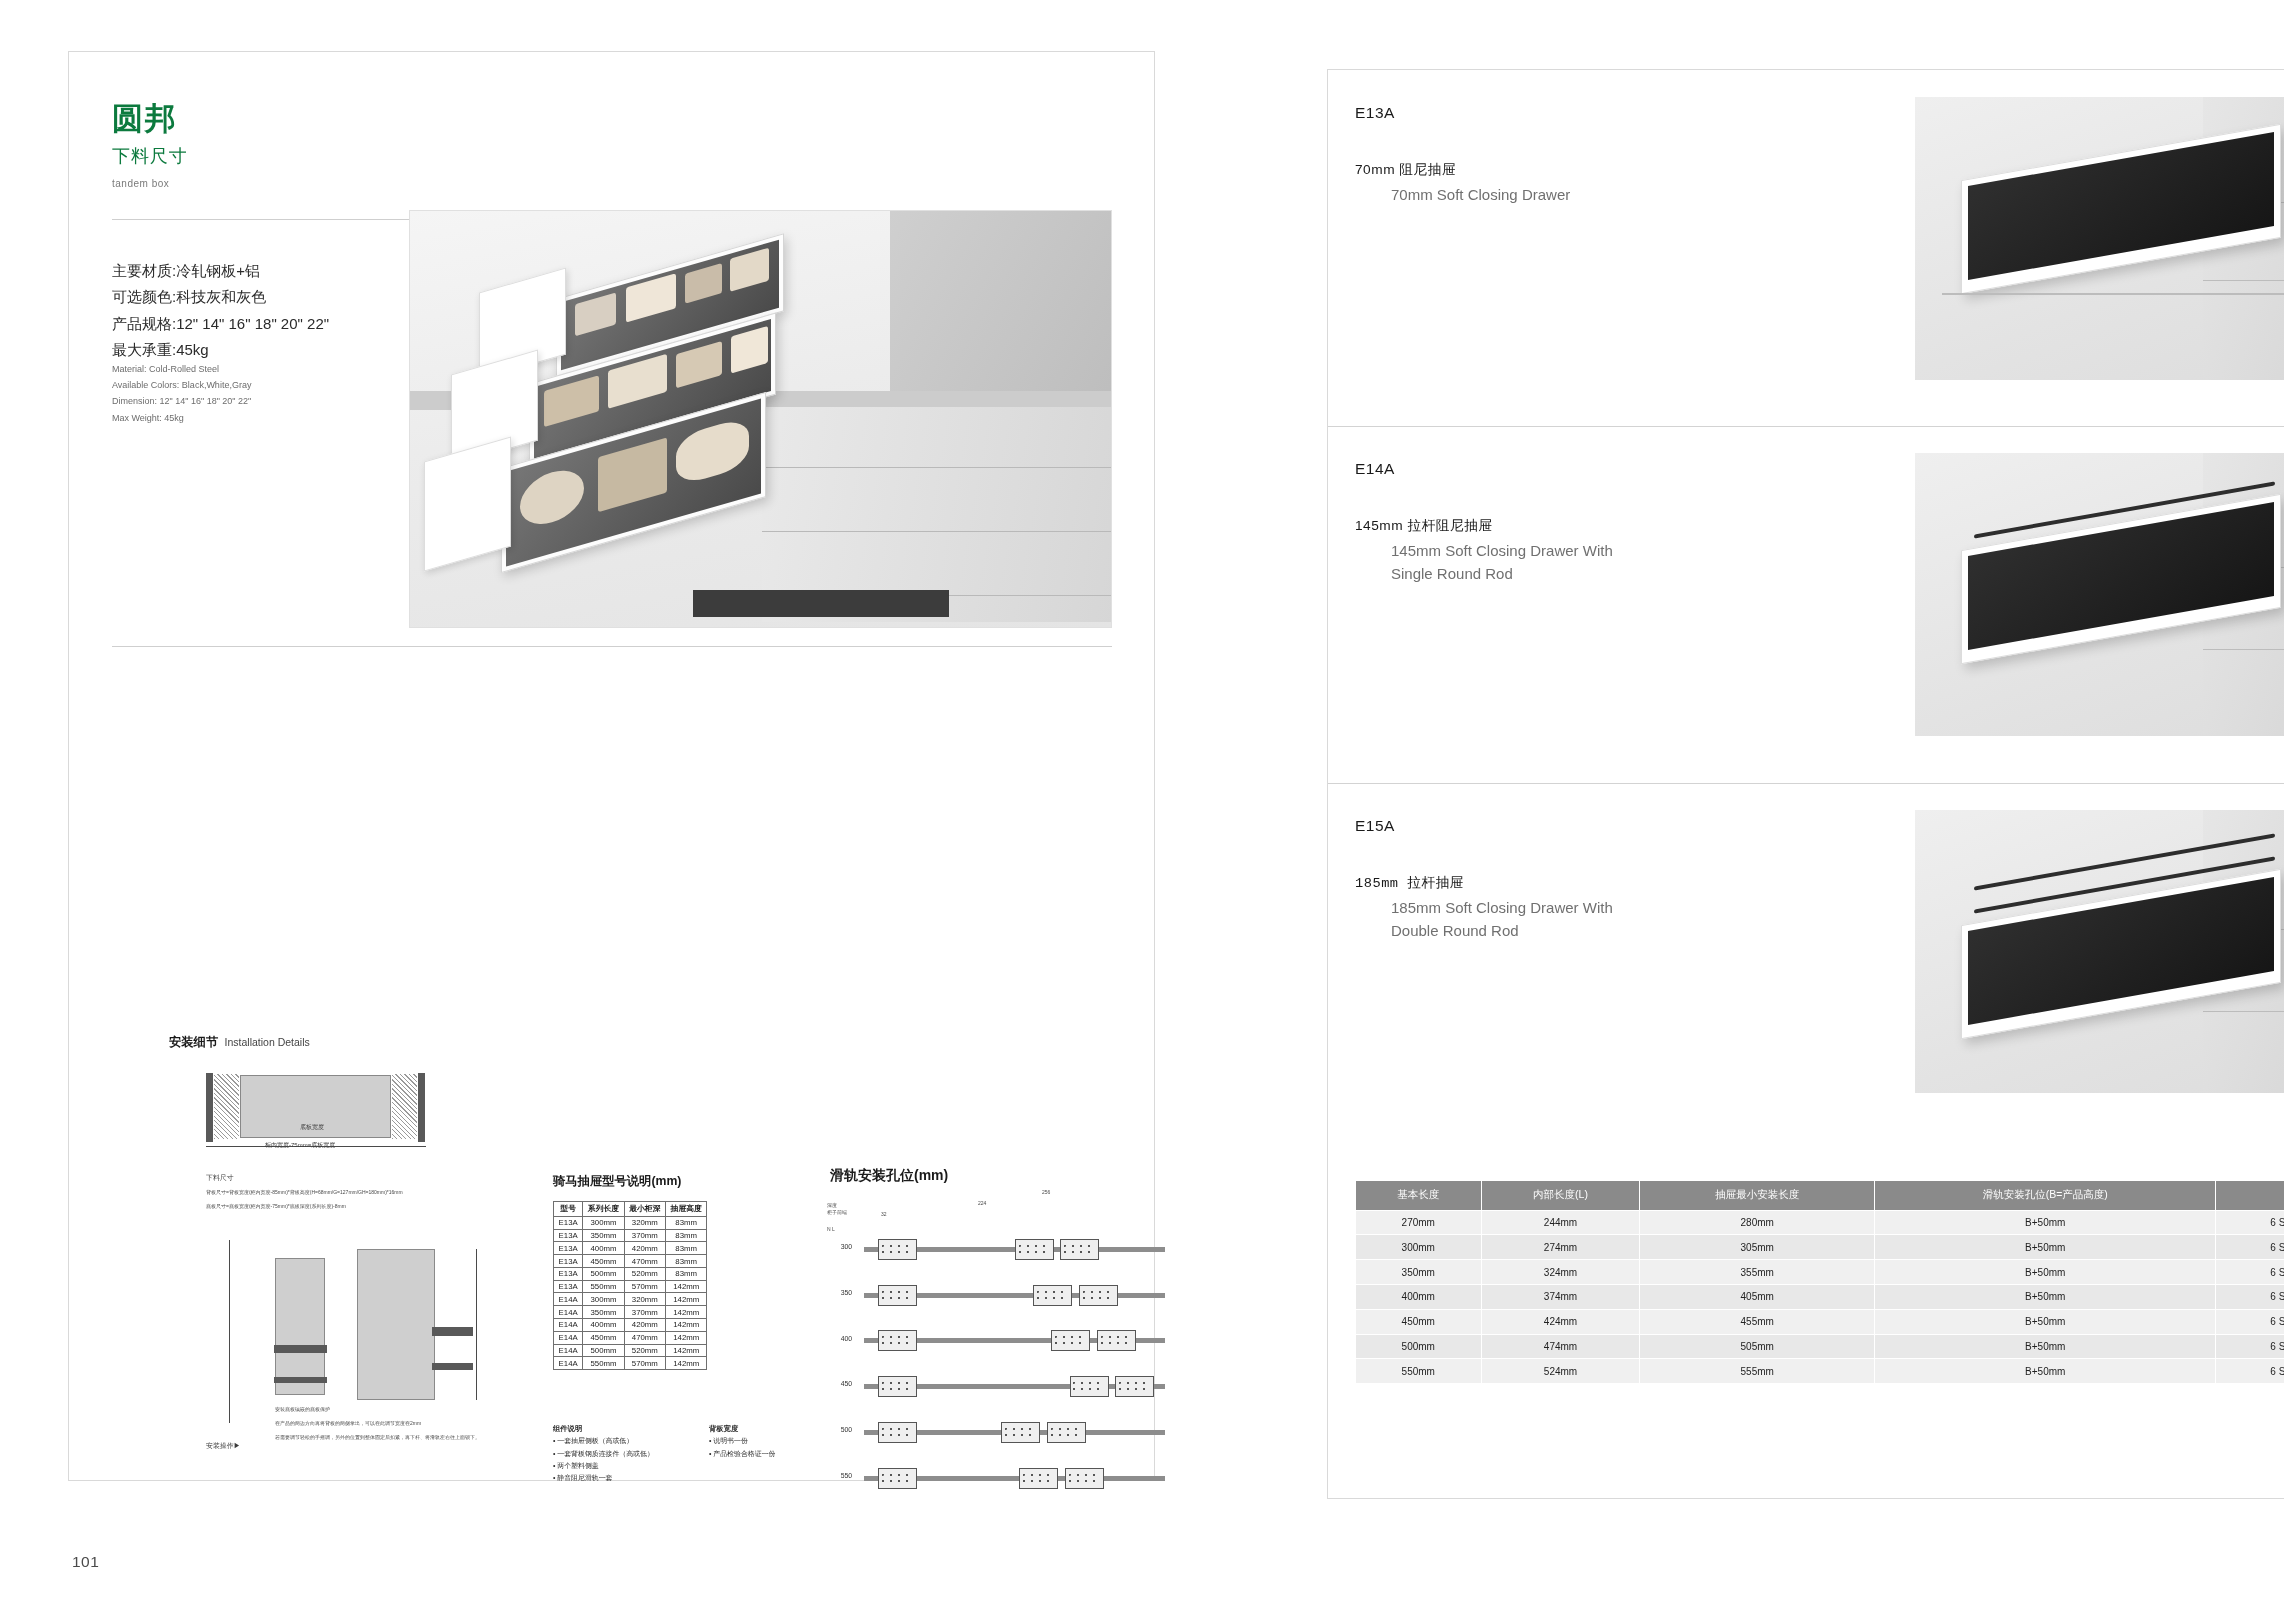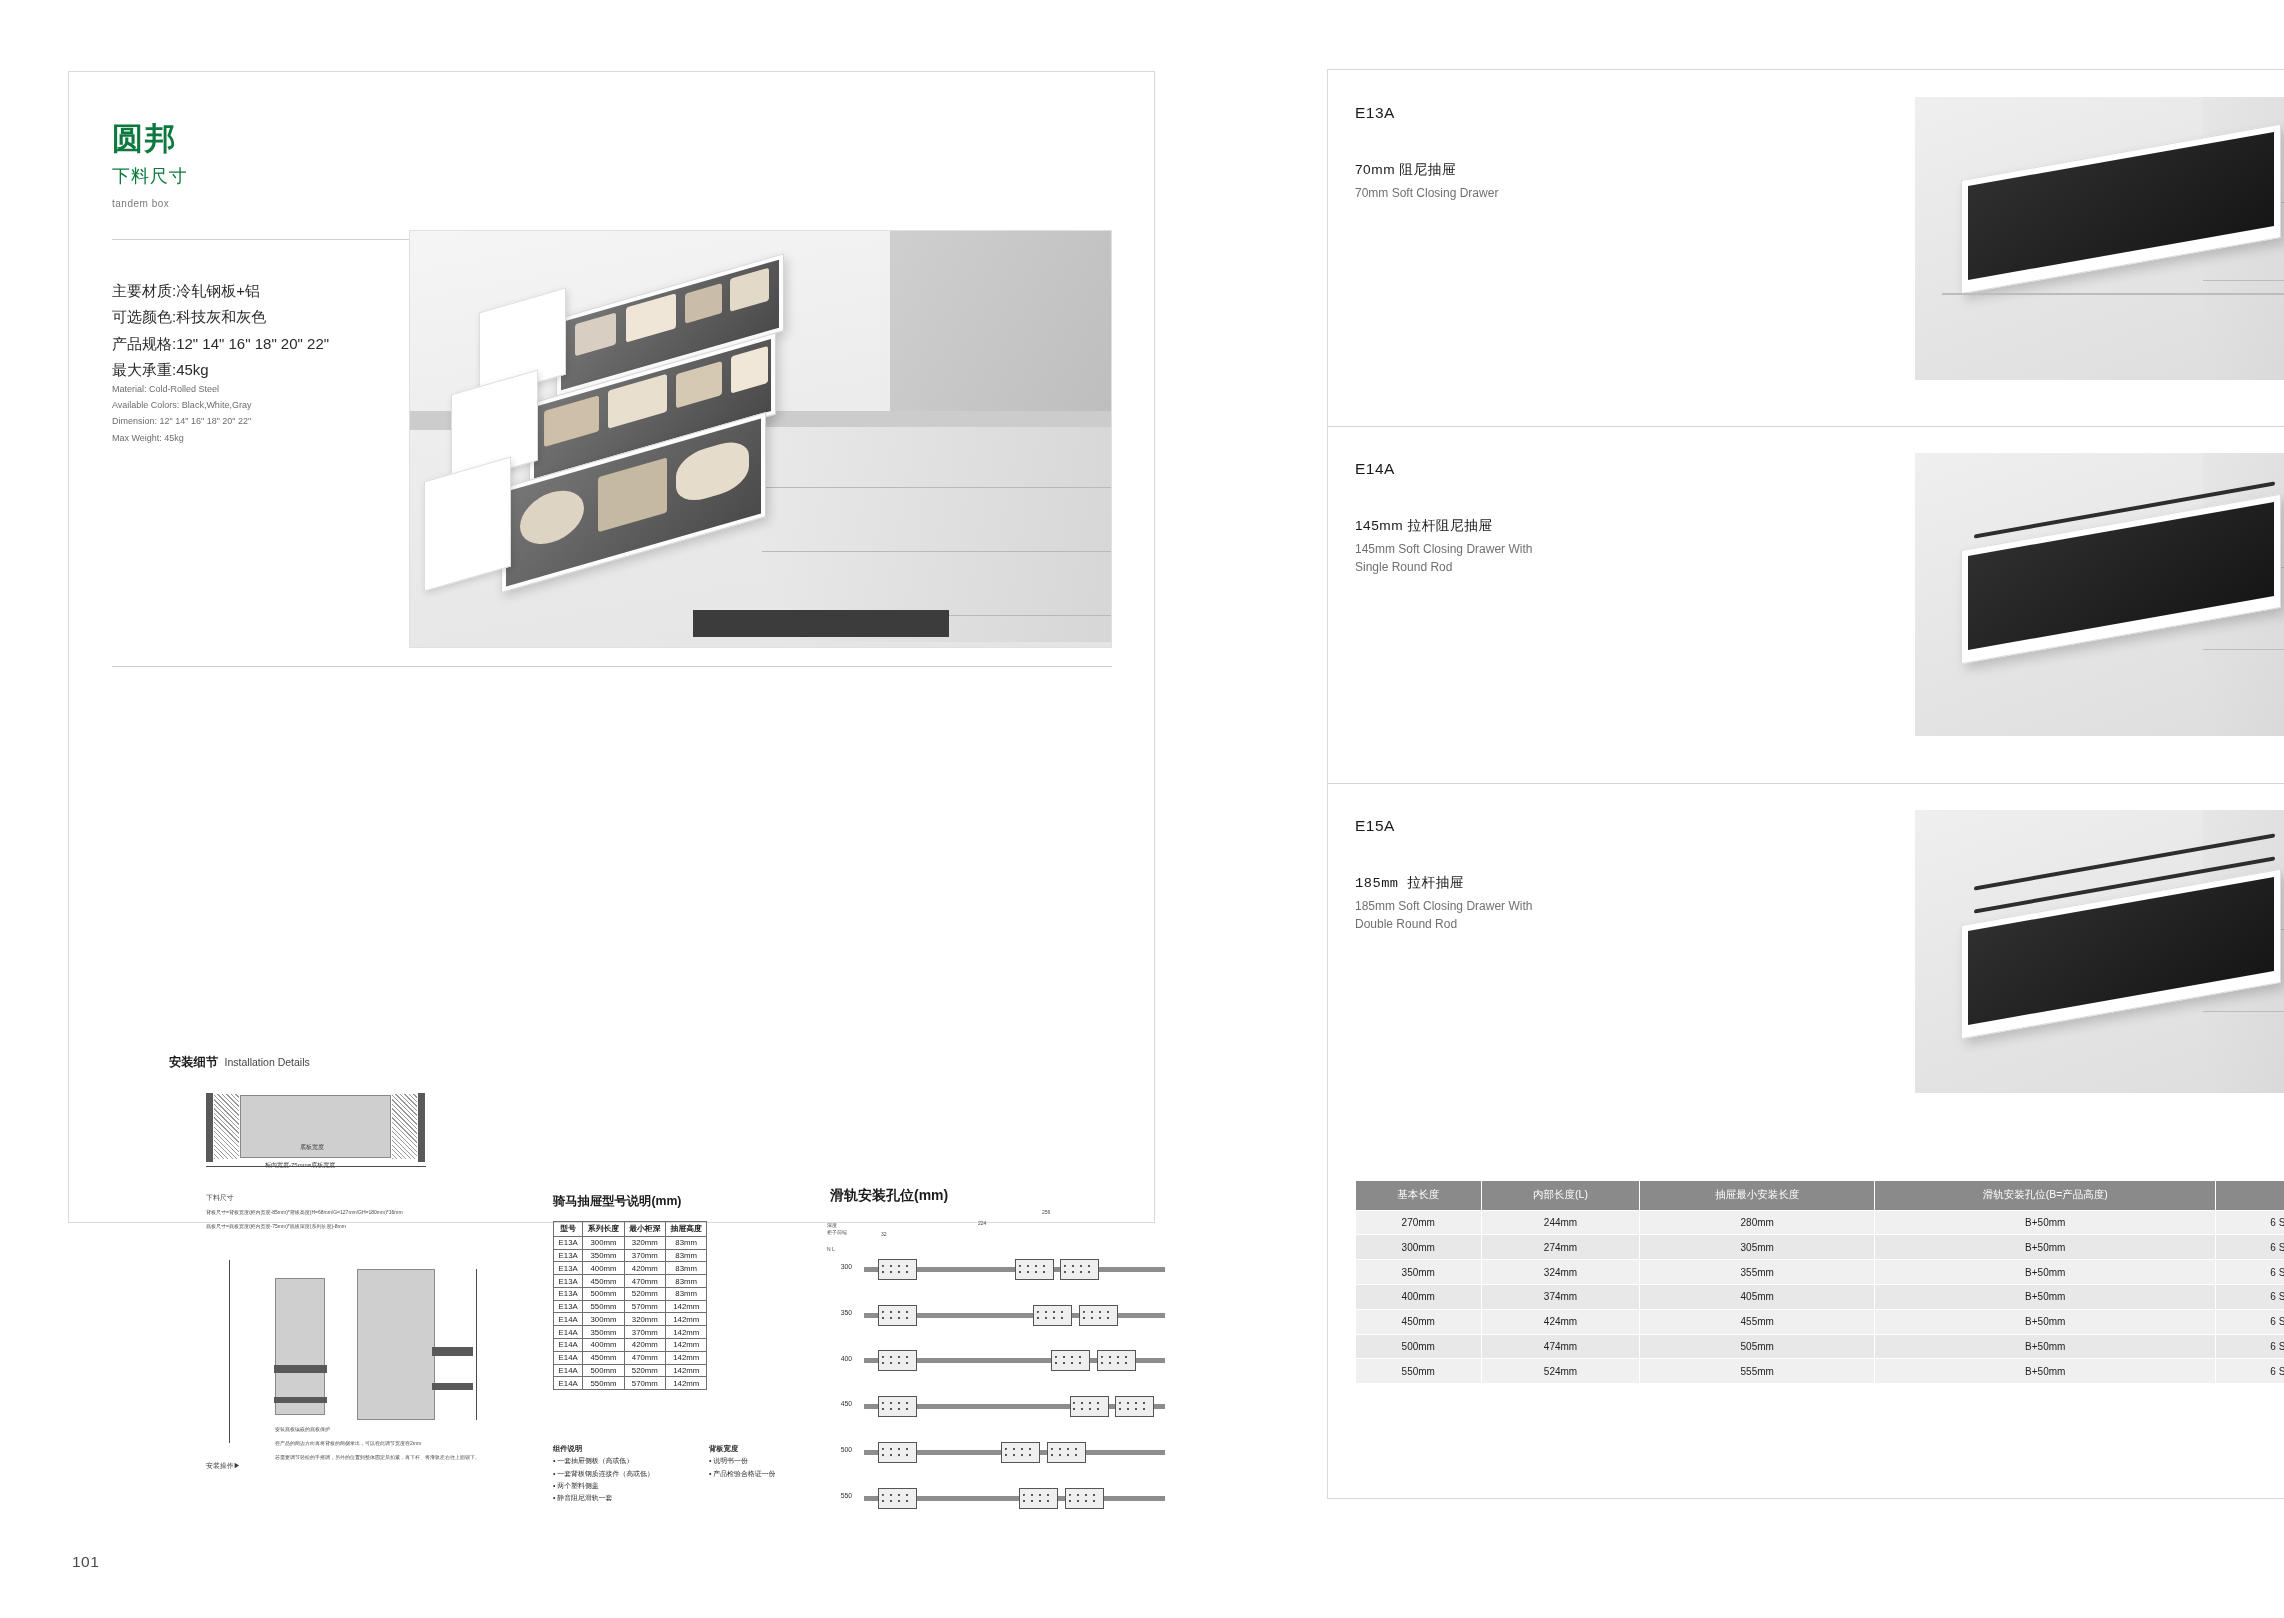--- a/index.html
+++ b/index.html
@@ -12,21 +12,21 @@
     width: 2482px; height: 1618px;
     position: relative;
     overflow: hidden;
   }
   
   .page {
     position: absolute;
     background: #ffffff;
     border: 0.9px solid #d9d9d9;
   }
-  #page-left  { left: 68px; top: 71px; width: 1087px; height: 1152px; }
+  #page-left  { left: 68px; top: 51px; width: 1087px; height: 1430px; }
   #page-right { left: 1327px; top: 69px; width: 1087px; height: 1430px; }
 
   .page-num {
     position: absolute;
     font-size: 15.5px;
     color: #4a4a4a;
     letter-spacing: 0.5px;
   }
   #page-num-left  { left: 72px; top: 1553px; }
 
@@ -180,21 +180,21 @@
   
   .rp-divider { position: absolute; background: #d3d3d3; height: 0.9px; left: 0; width: 1085px; }
   .prod-block { position: absolute; left: 0; width: 1085px; }
   .prod-code {
     position: absolute; font-size: 15.5px; color: #1a1a1a; letter-spacing: 0.5px;
   }
   .prod-cn {
     position: absolute; font-size: 13.7px; color: #1a1a1a; letter-spacing: 0.5px;
   }
   .prod-en {
-    position: absolute; font-size: 12px; color: #707070; line-height: 1.5;
+    position: absolute; font-size: 15px; color: #707070; line-height: 1.5; margin-left: 36px;
   }
   .prod-photo {
     position: absolute; right: 18px; width: 480px; height: 283px;
     background: linear-gradient(160deg,#efefef 0%,#e3e3e3 60%,#dcdcdc 100%);
     overflow: hidden;
   }
   .pp-cab {
     position: absolute; right: 0; top: 0; width: 192px; height: 283px;
     background: linear-gradient(110deg,#e6e6e6,#d2d2d2);
   }

